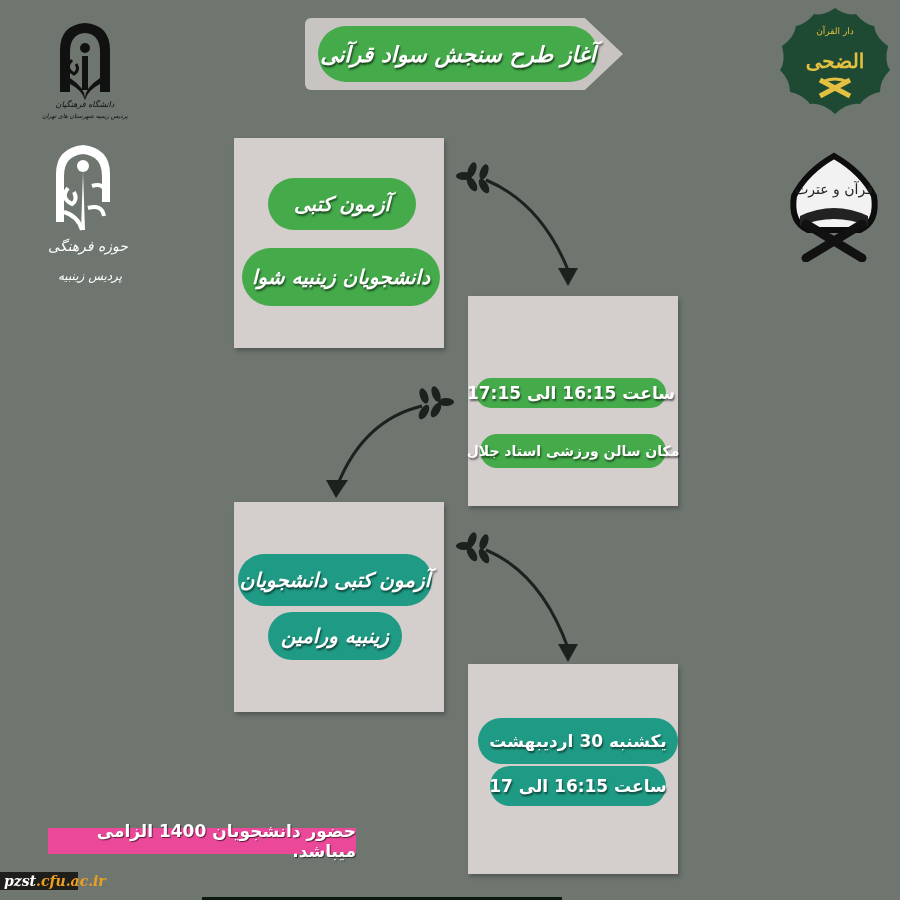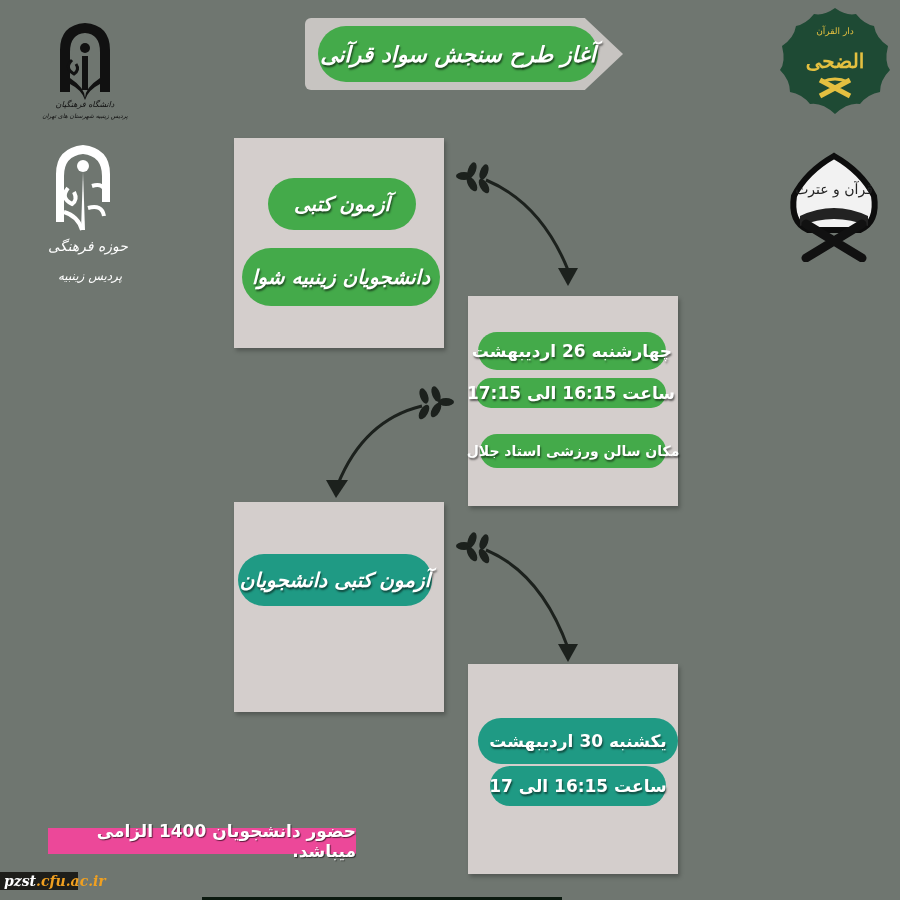--- a/index.html
+++ b/index.html
@@ -135,39 +135,39 @@
     <path d="M112 110 L132 110 L122 128 Z" fill="#1c211d"></path>
     <ellipse cx="18" cy="18" rx="8" ry="4" fill="#1c211d"></ellipse>
     <ellipse cx="26" cy="12" rx="4" ry="8" fill="#1c211d" transform="rotate(20 26 12)"></ellipse>
     <ellipse cx="26" cy="26" rx="4" ry="8" fill="#1c211d" transform="rotate(-30 26 26)"></ellipse>
     <ellipse cx="38" cy="14" rx="4" ry="8" fill="#1c211d" transform="rotate(20 38 14)"></ellipse>
     <ellipse cx="38" cy="28" rx="4" ry="8" fill="#1c211d" transform="rotate(-30 38 28)"></ellipse>
   </svg>
 </div>
 
 <div class="abs card" style="left:468px;top:296px;width:210px;height:210px;">
-  <div class="pill green info" style="left:10px;top:36px;width:188px;height:38px;">چهارشنبه 26 اردیبهشت</div>
   <div class="pill green info" style="left:8px;top:82px;width:190px;height:30px;">ساعت 16:15 الی 17:15</div>
   <div class="pill green info-sm" style="left:12px;top:138px;width:186px;height:34px;">مکان سالن ورزشی استاد جلال</div>
 </div>
 
 <div class="abs arrow" style="left:314px;top:380px;">
   <svg width="150" height="120" viewBox="0 0 150 120">
     <path d="M108 26 Q50 40 24 104" fill="none" stroke="#1c211d" stroke-width="3"></path>
     <path d="M12 100 L34 100 L22 118 Z" fill="#1c211d"></path>
     <ellipse cx="132" cy="22" rx="8" ry="4" fill="#1c211d"></ellipse>
     <ellipse cx="122" cy="14" rx="4" ry="8" fill="#1c211d" transform="rotate(-20 122 14)"></ellipse>
     <ellipse cx="122" cy="30" rx="4" ry="8" fill="#1c211d" transform="rotate(30 122 30)"></ellipse>
     <ellipse cx="110" cy="16" rx="4" ry="8" fill="#1c211d" transform="rotate(-20 110 16)"></ellipse>
     <ellipse cx="110" cy="32" rx="4" ry="8" fill="#1c211d" transform="rotate(30 110 32)"></ellipse>
   </svg>
 </div>
 
 <div class="abs card" style="left:234px;top:502px;width:210px;height:210px;">
   <div class="pill teal script" style="left:4px;top:52px;width:194px;height:52px;">آزمون کتبی دانشجویان</div>
+  <div class="pill teal script" style="left:34px;top:110px;width:134px;height:48px;">زینبیه ورامین</div>
 </div>
 
 <div class="abs arrow" style="left:446px;top:528px;">
   <svg width="140" height="140" viewBox="0 0 140 140">
     <path d="M40 22 Q95 45 122 120" fill="none" stroke="#1c211d" stroke-width="3"></path>
     <path d="M112 116 L132 116 L122 134 Z" fill="#1c211d"></path>
     <ellipse cx="18" cy="18" rx="8" ry="4" fill="#1c211d"></ellipse>
     <ellipse cx="26" cy="12" rx="4" ry="8" fill="#1c211d" transform="rotate(20 26 12)"></ellipse>
     <ellipse cx="26" cy="26" rx="4" ry="8" fill="#1c211d" transform="rotate(-30 26 26)"></ellipse>
     <ellipse cx="38" cy="14" rx="4" ry="8" fill="#1c211d" transform="rotate(20 38 14)"></ellipse>

